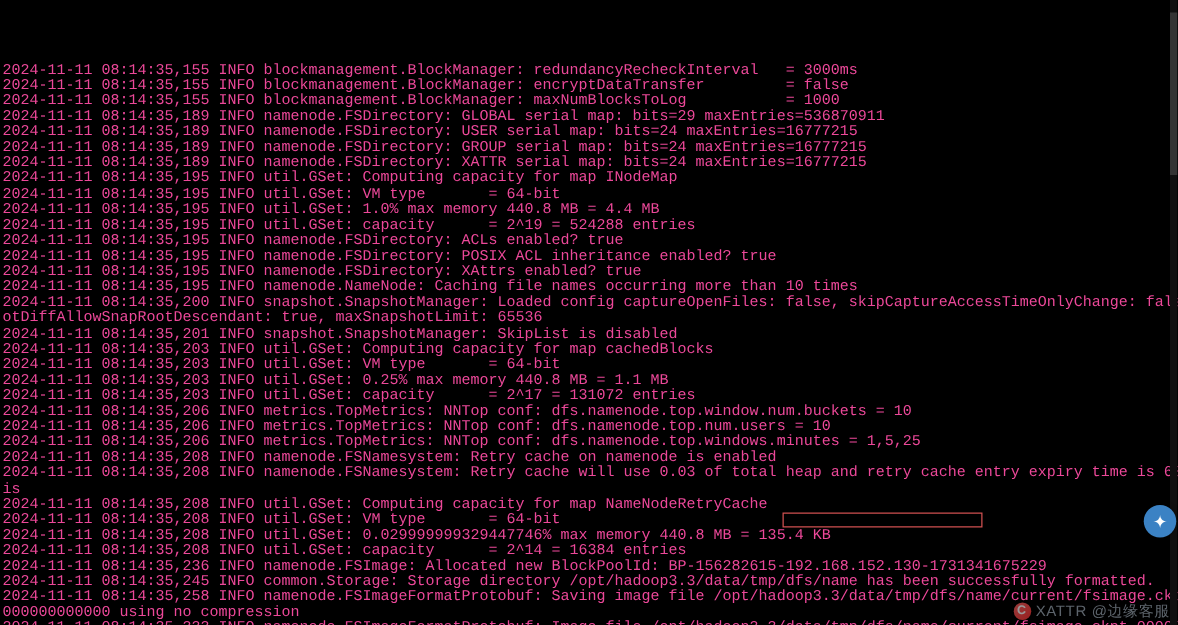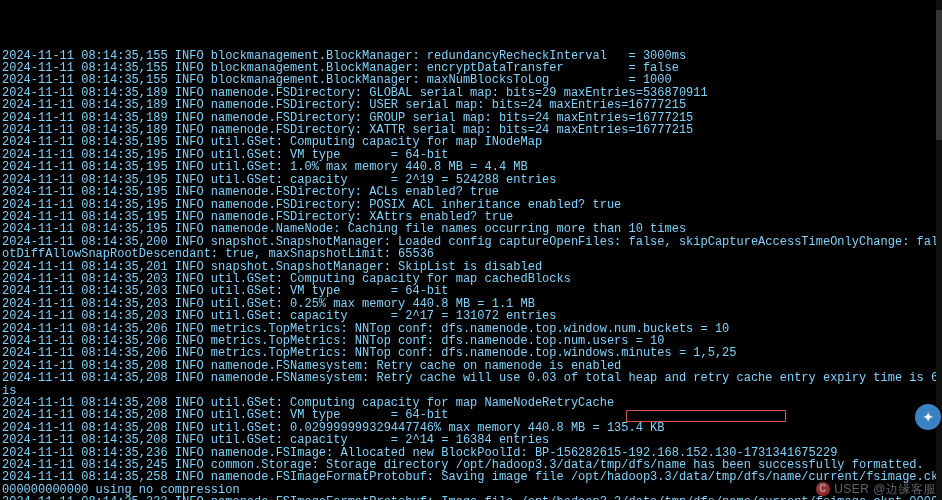--- a/index.html
+++ b/index.html
@@ -9,21 +9,21 @@
     font-size: 12px;
     line-height: 12.4px;
     color: #2ecc2e;
     width: 942px;
     height: 500px;
     overflow: hidden;
     white-space: pre;
     position: relative;
     padding-left: 2px;
   }
-  .log { color: #7dd3fc; }
+  .log { color: #ec4899; }
   .highlight-box {
     border: 1px solid #d05050;
     position: absolute;
     pointer-events: none;
   }
   .watermark {
     position: absolute;
     right: 6px;
     bottom: 4px;
     color: #9aa6b2;
@@ -72,17 +72,17 @@
 <div class="scrollbar">
   <div class="thumb"></div>
 </div>
 
 <div class="floaty">
   <span>✦</span>
 </div>
 
 <div class="watermark">
   <span class="c">C</span>
-  <span>USER @边缘客服</span>
+  <span>XATTR @边缘客服</span>
 </div>
 
 
 
 
 </body></html>

